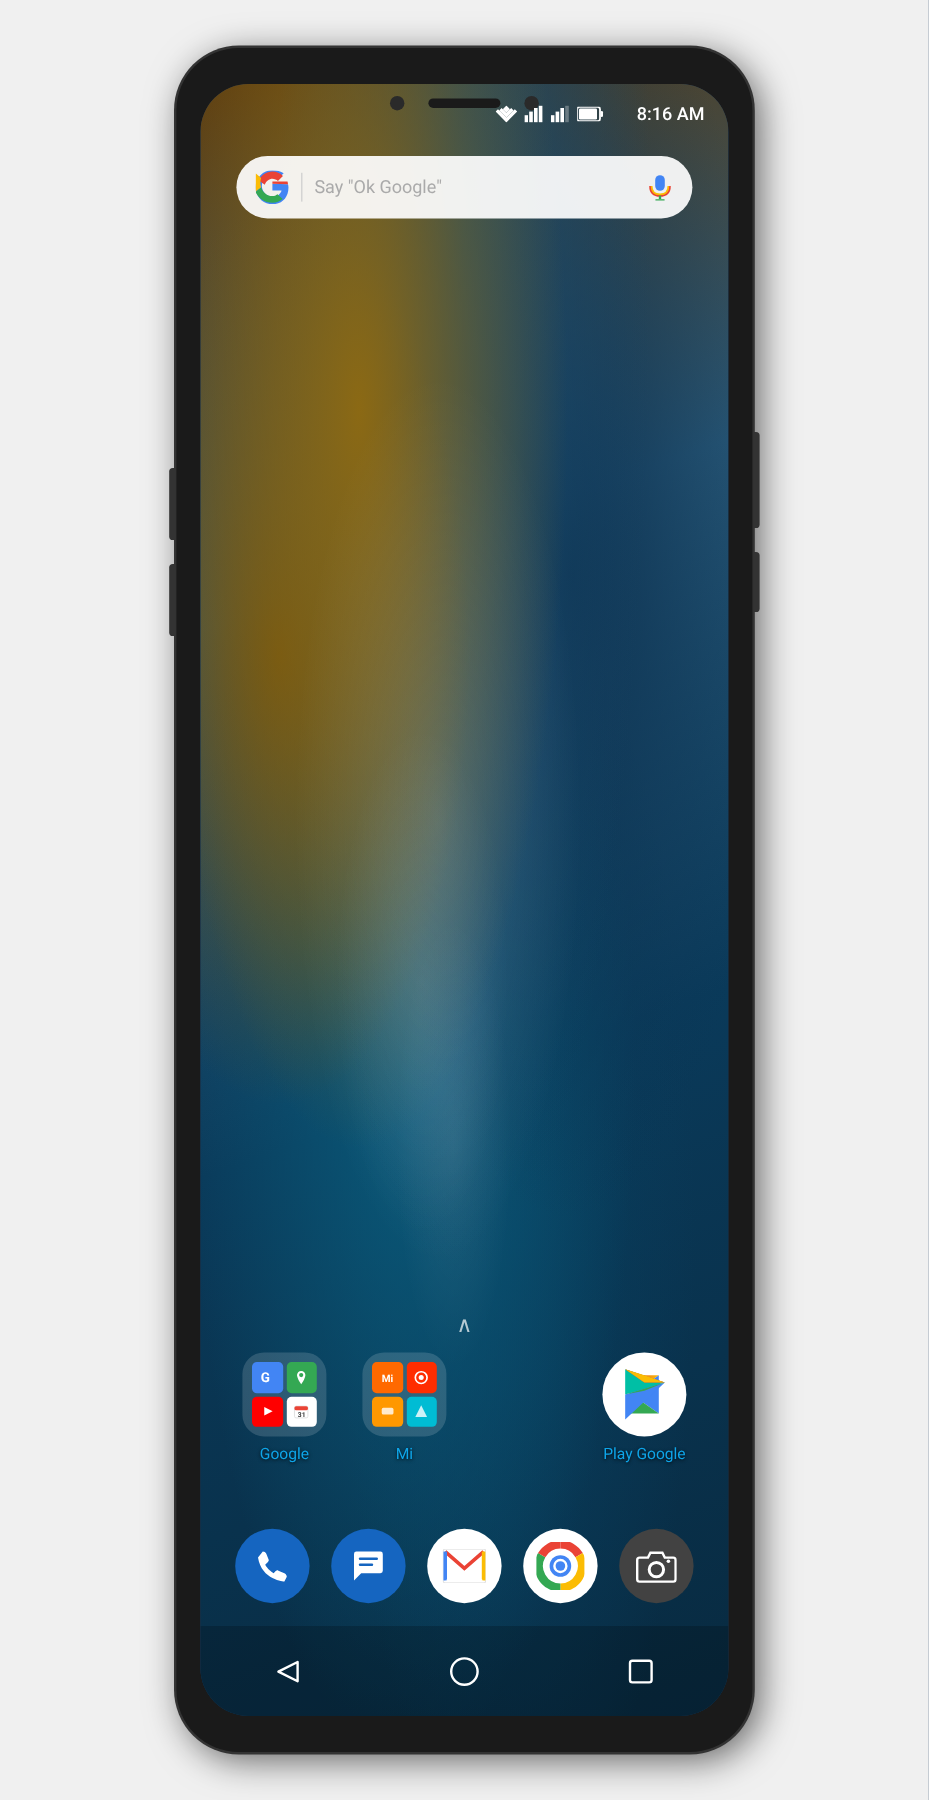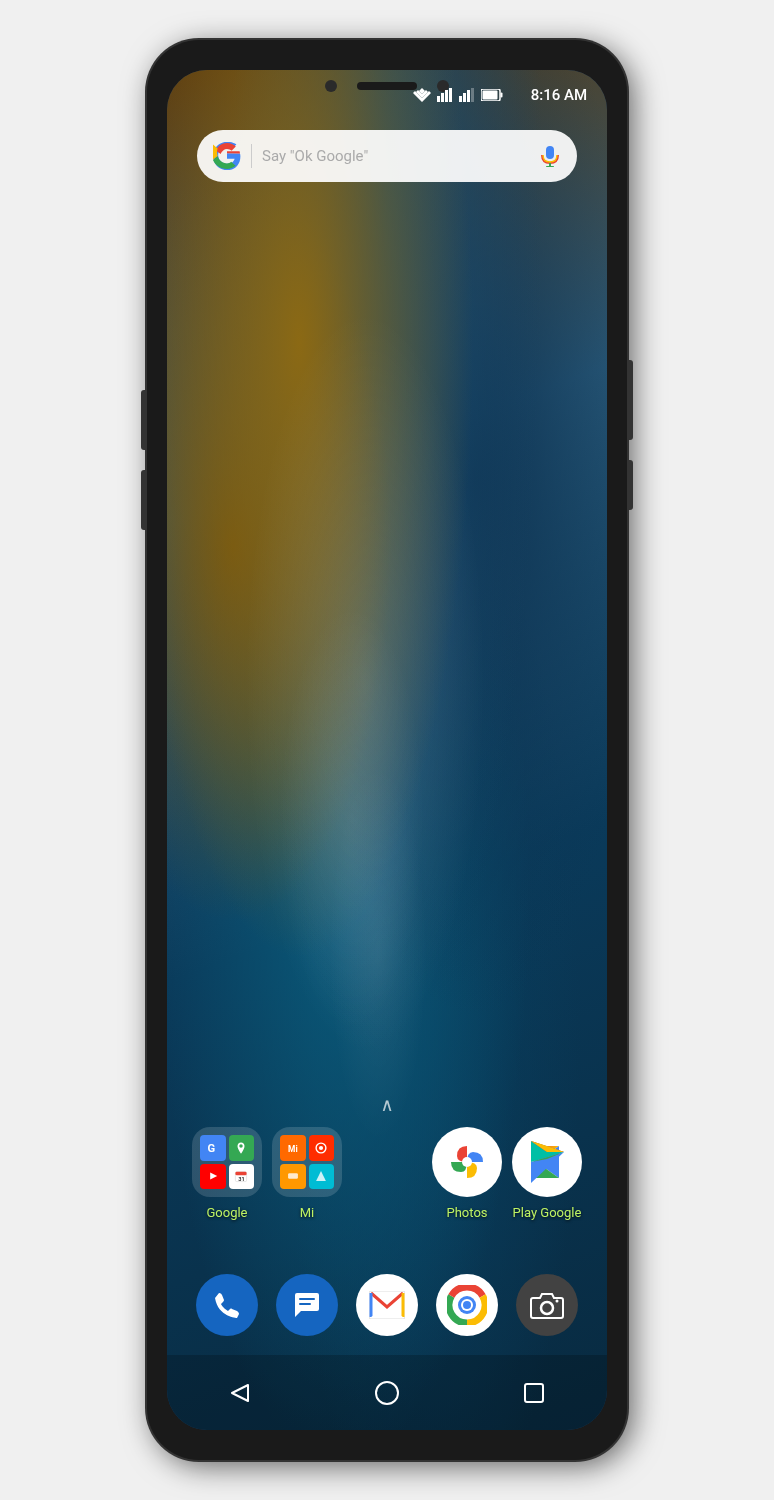--- a/index.html
+++ b/index.html
@@ -220,21 +220,21 @@
       width: 70px;
       height: 70px;
       border-radius: 35px;
       display: flex;
       align-items: center;
       justify-content: center;
       position: relative;
     }
 
     .app-label {
-      color: #bef264;
+      color: #0ea5e9;
       font-size: 13px;
       text-align: left;
       text-shadow: 0 1px 3px rgba(0,0,0,0.8);
     }
 
     
     .folder-icon {
       width: 70px;
       height: 70px;
       border-radius: 18px;
@@ -455,37 +455,20 @@
               <svg width="14" height="14" viewBox="0 0 20 20">
                 <path d="M10 3 L17 17 L3 17 Z" fill="white" opacity="0.8"></path>
               </svg>
             </div>
           </div>
           <span class="app-label">Mi</span>
         </div>
 
         <div style="width:90px;"></div>
 
-        <div class="app-item">
-          <div class="app-icon" style="background:white;">
-            <svg width="52" height="52" viewBox="0 0 52 52">
-
-              <path d="M26 26 L26 10 Q16 10 16 20 Q16 26 26 26Z" fill="#EA4335"></path>
-
-              <path d="M26 26 L42 26 Q42 16 32 16 Q26 16 26 26Z" fill="#4285F4"></path>
-
-              <path d="M26 26 L26 42 Q36 42 36 32 Q36 26 26 26Z" fill="#FBBC04"></path>
-
-              <path d="M26 26 L10 26 Q10 36 20 36 Q26 36 26 26Z" fill="#34A853"></path>
-
-              <circle cx="26" cy="26" r="5" fill="white"></circle>
-            </svg>
-          </div>
-          <span class="app-label">Photos</span>
-        </div>
 
         <div class="app-item">
           <div class="app-icon" style="background:white;">
             <svg width="52" height="52" viewBox="0 0 52 52">
 
               <defs>
                 <linearGradient id="pg1" x1="0%" y1="0%" x2="100%" y2="100%">
                   <stop offset="0%" stop-color="#00BFA5"></stop>
                   <stop offset="100%" stop-color="#00E676"></stop>
                 </linearGradient>

